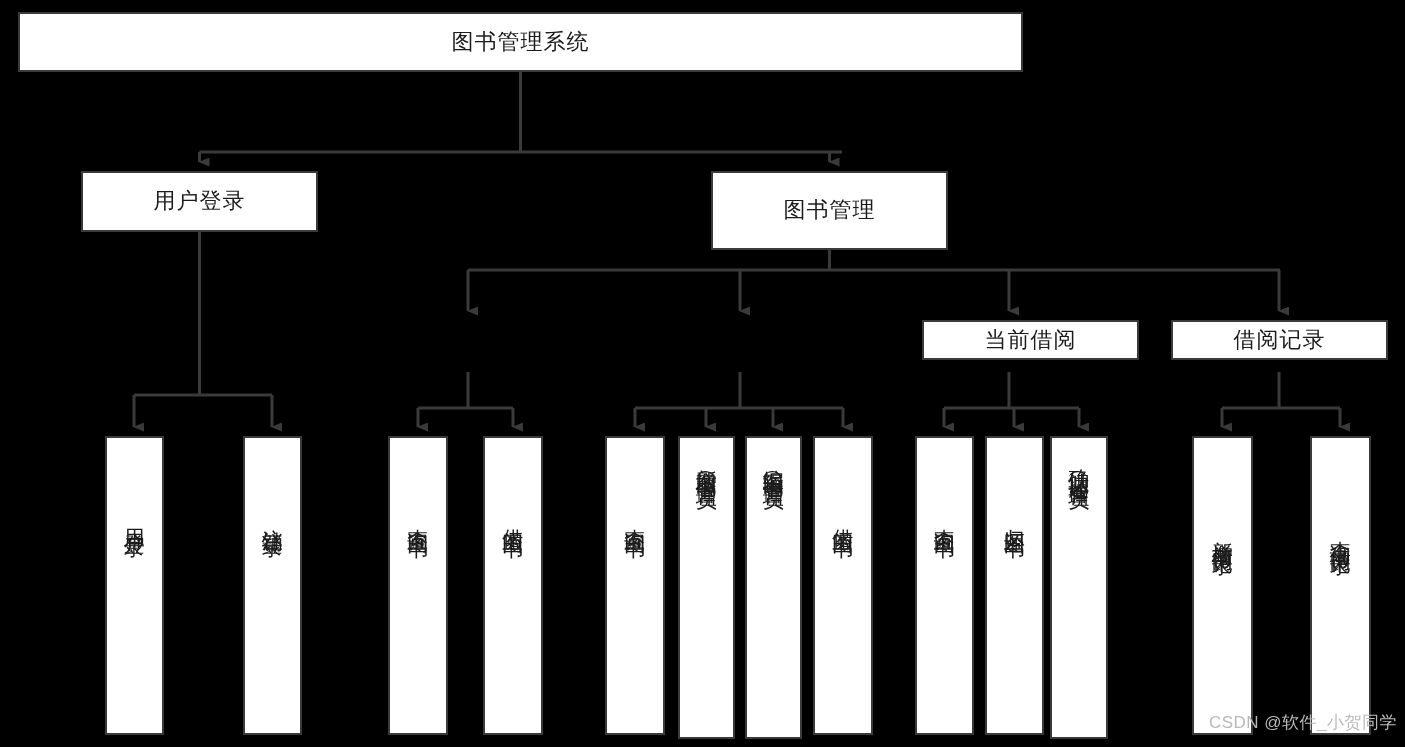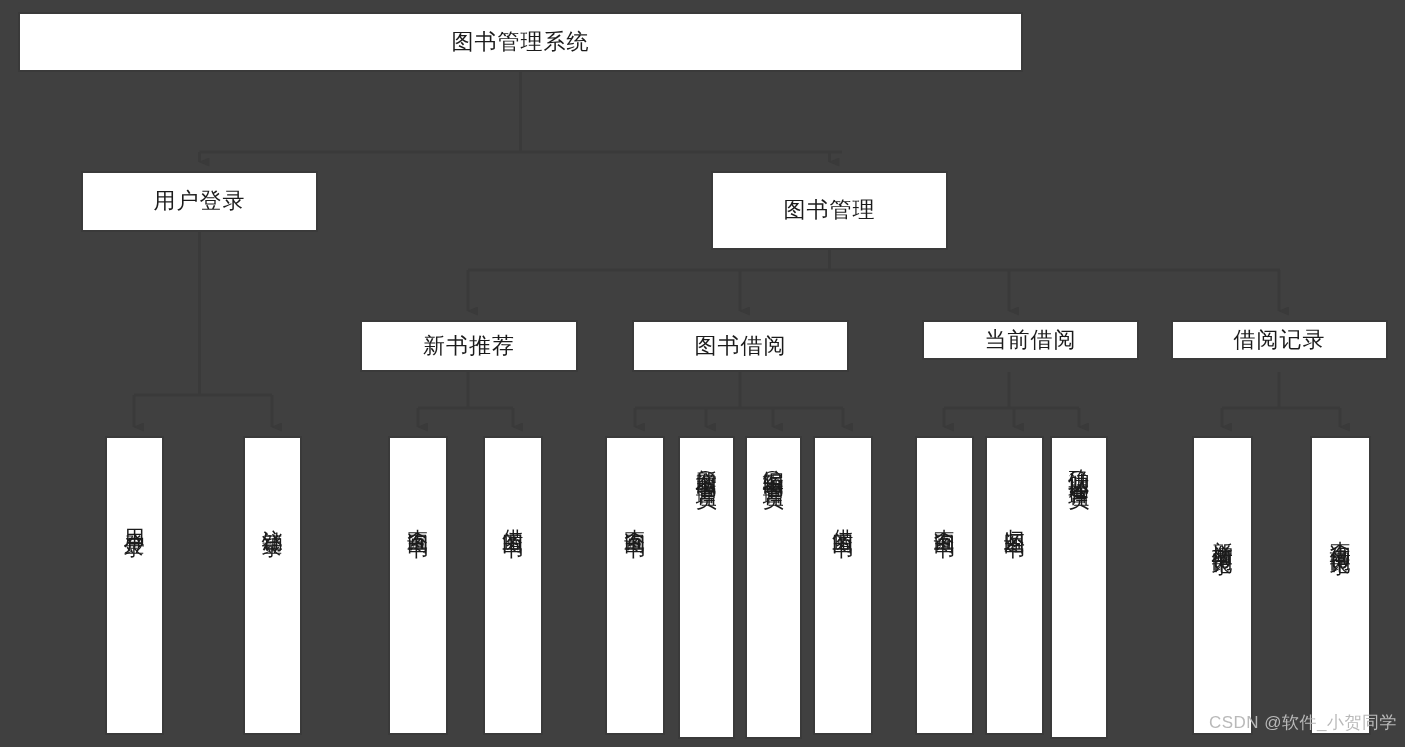--- a/index.html
+++ b/index.html
@@ -11,21 +11,21 @@
     width: 1405px;
     height: 747px;
     font-family: "Liberation Sans", "DejaVu Sans", sans-serif;
     overflow: hidden;
     position: relative;
   }
   #diagram-root {
     position: relative;
     width: 1405px;
     height: 747px;
-    background: #404040;
+    background: #000000;
   }
   svg.connectors {
     position: absolute;
     left: 0;
     top: 0;
     width: 1405px;
     height: 747px;
     pointer-events: none;
   }
   .node {
@@ -136,26 +136,20 @@
     <span class="node-label">图书管理系统</span>
   </div>
 
   <div class="node horizontal" style="left:81px; top:171px; width:237px; height:61px;">
     <span class="node-label">用户登录</span>
   </div>
   <div class="node horizontal" style="left:711px; top:171px; width:237px; height:79px;">
     <span class="node-label">图书管理</span>
   </div>
 
-  <div class="node horizontal" style="left:360px; top:320px; width:218px; height:52px;">
-    <span class="node-label">新书推荐</span>
-  </div>
-  <div class="node horizontal" style="left:632px; top:320px; width:217px; height:52px;">
-    <span class="node-label">图书借阅</span>
-  </div>
   <div class="node horizontal" style="left:901px; top:320px; width:217px; height:40px;margin-left:21px;">
     <span class="node-label">当前借阅</span>
   </div>
   <div class="node horizontal" style="left:1171px; top:320px; width:217px; height:40px;">
     <span class="node-label">借阅记录</span>
   </div>
 
   <div class="node vertical mid" style="left:105px; top:436px; width:59px; height:299px;">
     <span class="node-label">用户登录</span>
   </div>

